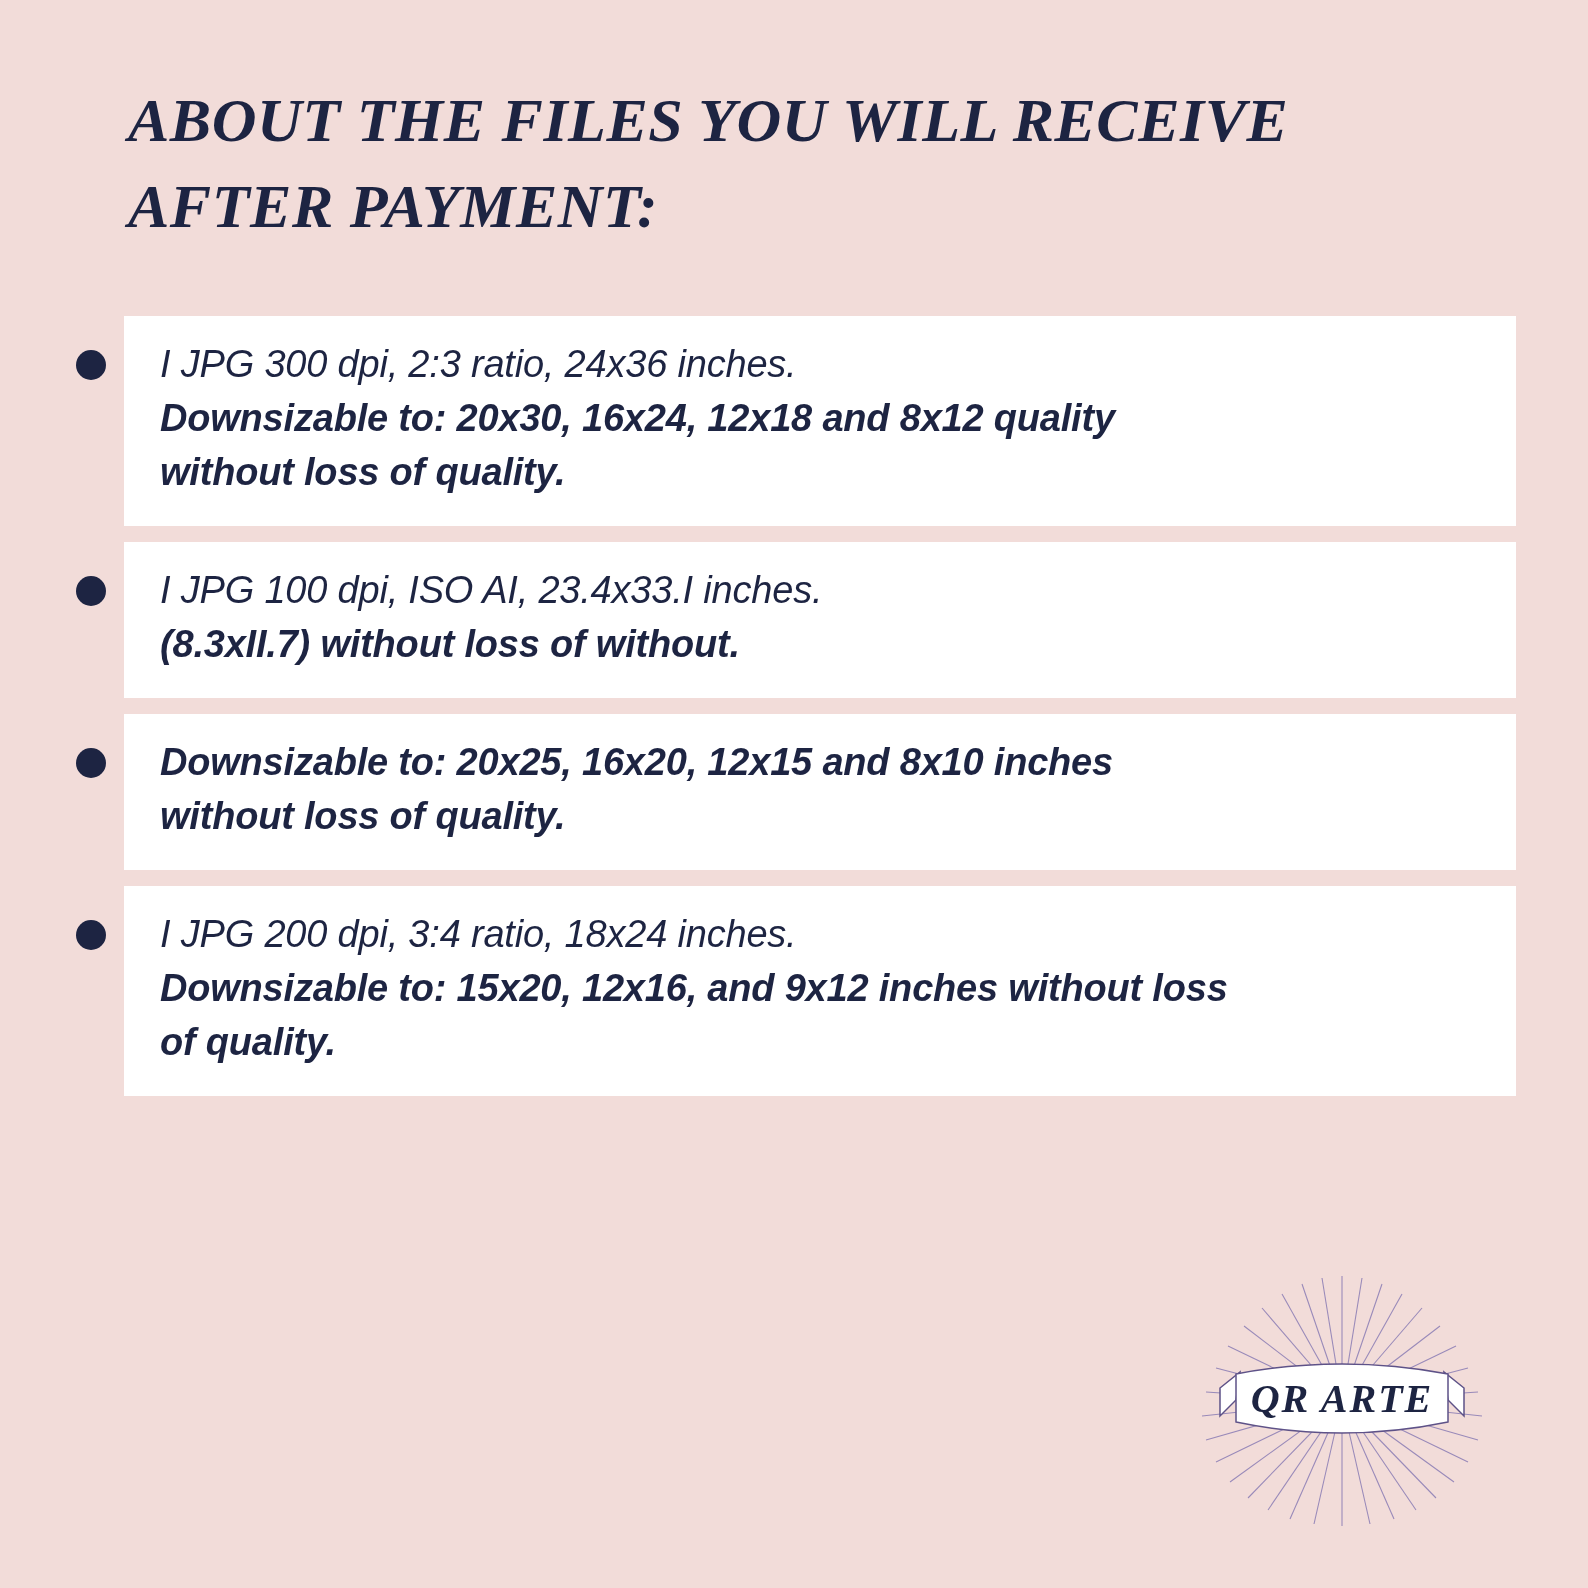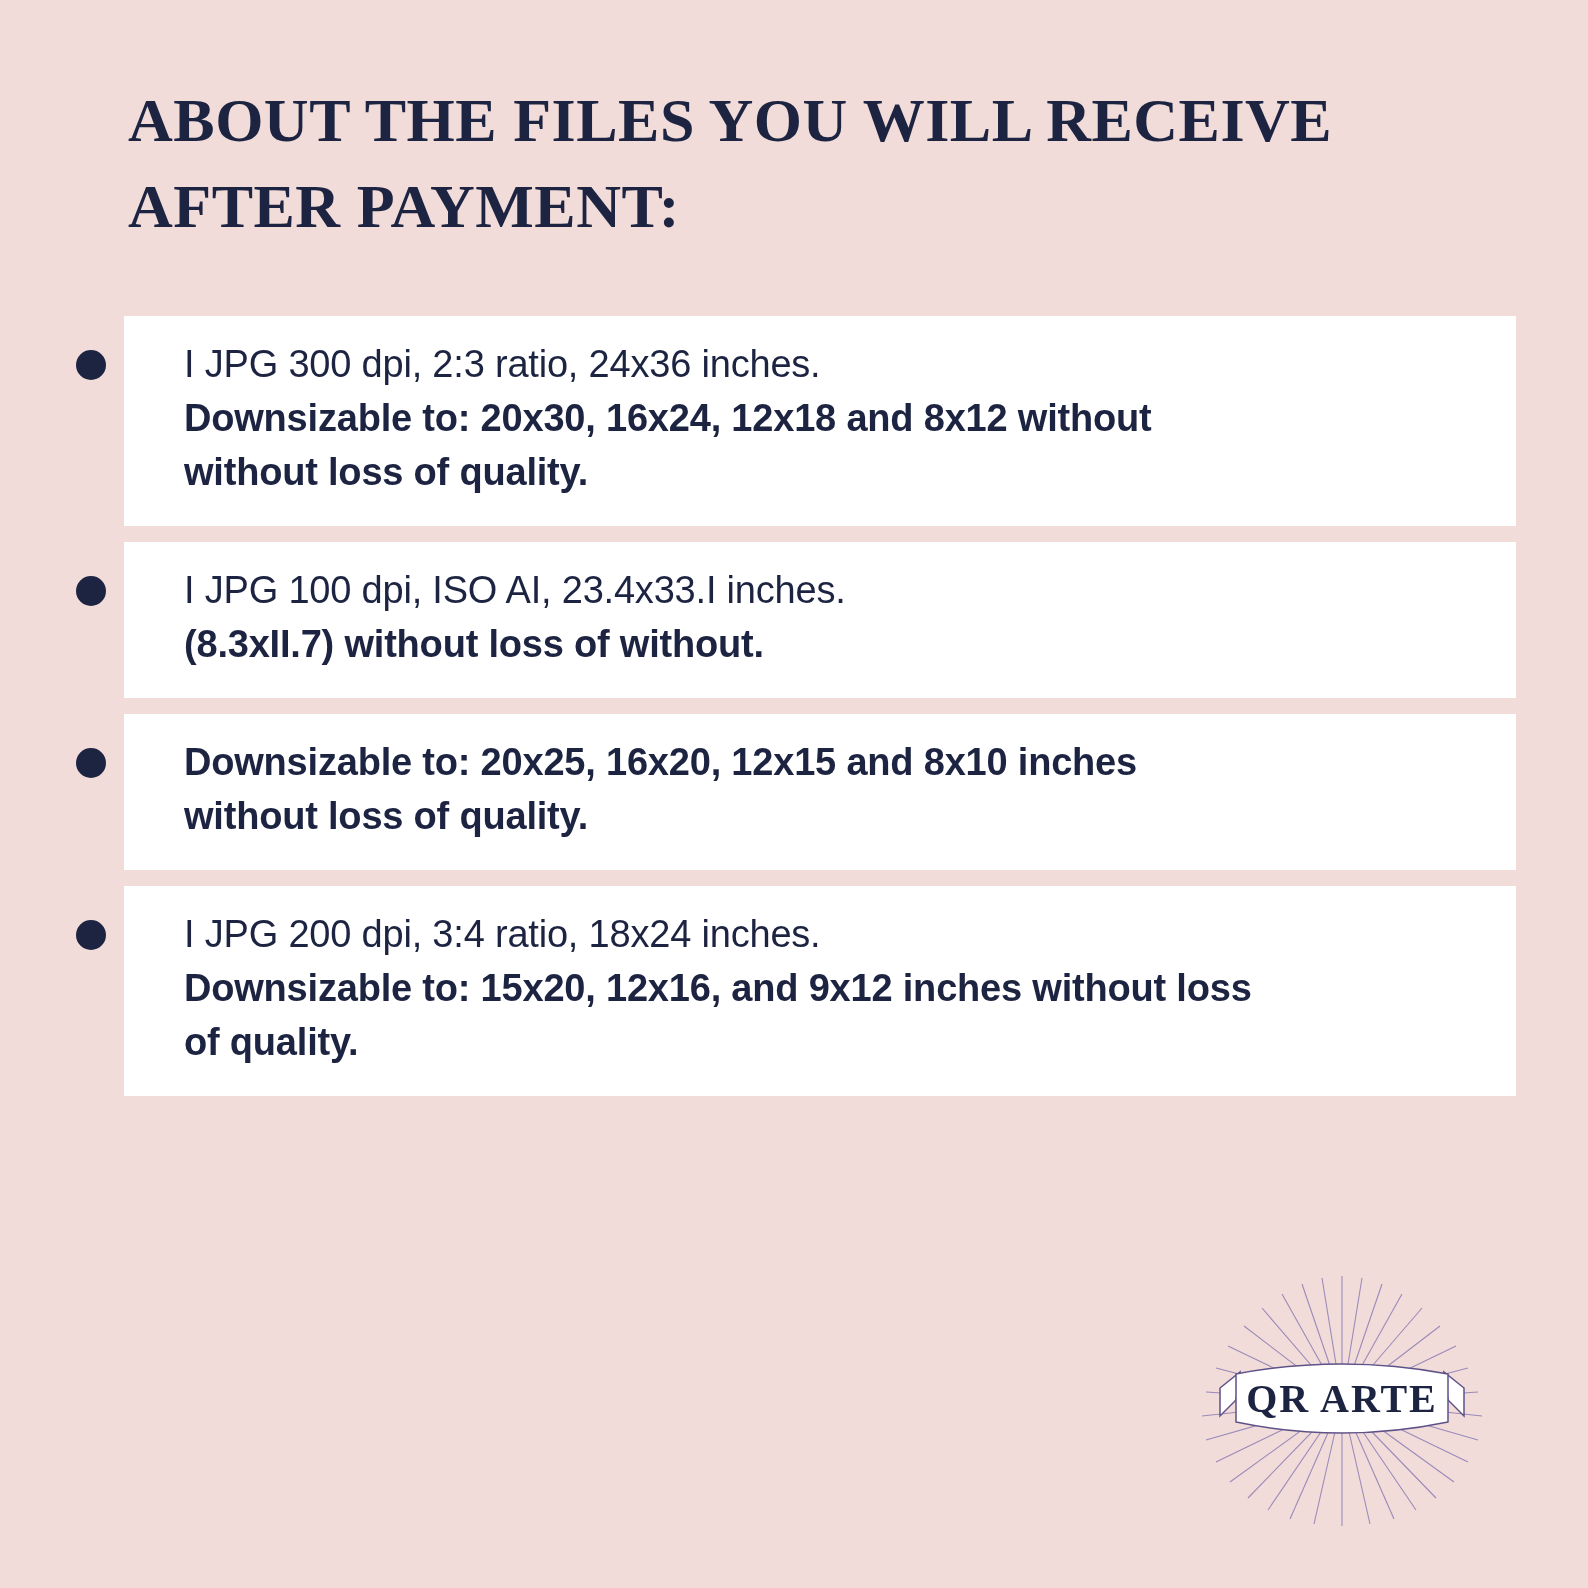--- a/index.html
+++ b/index.html
@@ -12,20 +12,21 @@
     background: #f2dcd9;
     font-family: "Liberation Sans", sans-serif;
     overflow: hidden;
     position: relative;
   }
   .page {
     position: relative;
     width: 1588px;
     height: 1588px;
     box-sizing: border-box;
+    font-style: italic;
   }
   .heading {
     position: absolute;
     left: 128px;
     top: 78px;
     width: 1300px;
     font-family: "Liberation Serif", serif;
     font-weight: bold;
     font-size: 62px;
     line-height: 1.38;
@@ -47,21 +48,21 @@
     left: 0px;
     top: 34px;
     width: 30px;
     height: 30px;
     border-radius: 50%;
     background: #1d2442;
   }
   .card {
     margin-left: 48px;
     background: #ffffff;
-    padding: 22px 34px 26px 60px;
+    padding: 22px 34px 26px 36px;
     box-sizing: border-box;
     width: 1392px;
   }
   .line {
     font-family: "Liberation Sans", sans-serif;
     font-size: 38px;
     line-height: 1.42;
     color: #1d2442;
     font-weight: 600;
     letter-spacing: -0.2px;
@@ -86,21 +87,21 @@
 <div class="page">
 
   <div class="heading">ABOUT THE FILES YOU WILL RECEIVE AFTER PAYMENT:</div>
 
   <div class="list">
 
     <div class="item">
       <span class="bullet"></span>
       <div class="card">
         <div class="line first">I JPG 300 dpi, 2:3 ratio, 24x36 inches.</div>
-        <div class="line">Downsizable to: 20x30, 16x24, 12x18 and 8x12 without</div>
+        <div class="line">Downsizable to: 20x30, 16x24, 12x18 and 8x12 quality</div>
         <div class="line">without loss of quality.</div>
       </div>
     </div>
 
     <div class="item">
       <span class="bullet"></span>
       <div class="card">
         <div class="line first">I JPG 100 dpi, ISO AI, 23.4x33.I inches.</div>
         <div class="line">(8.3xII.7) without loss of without.</div>
       </div>

